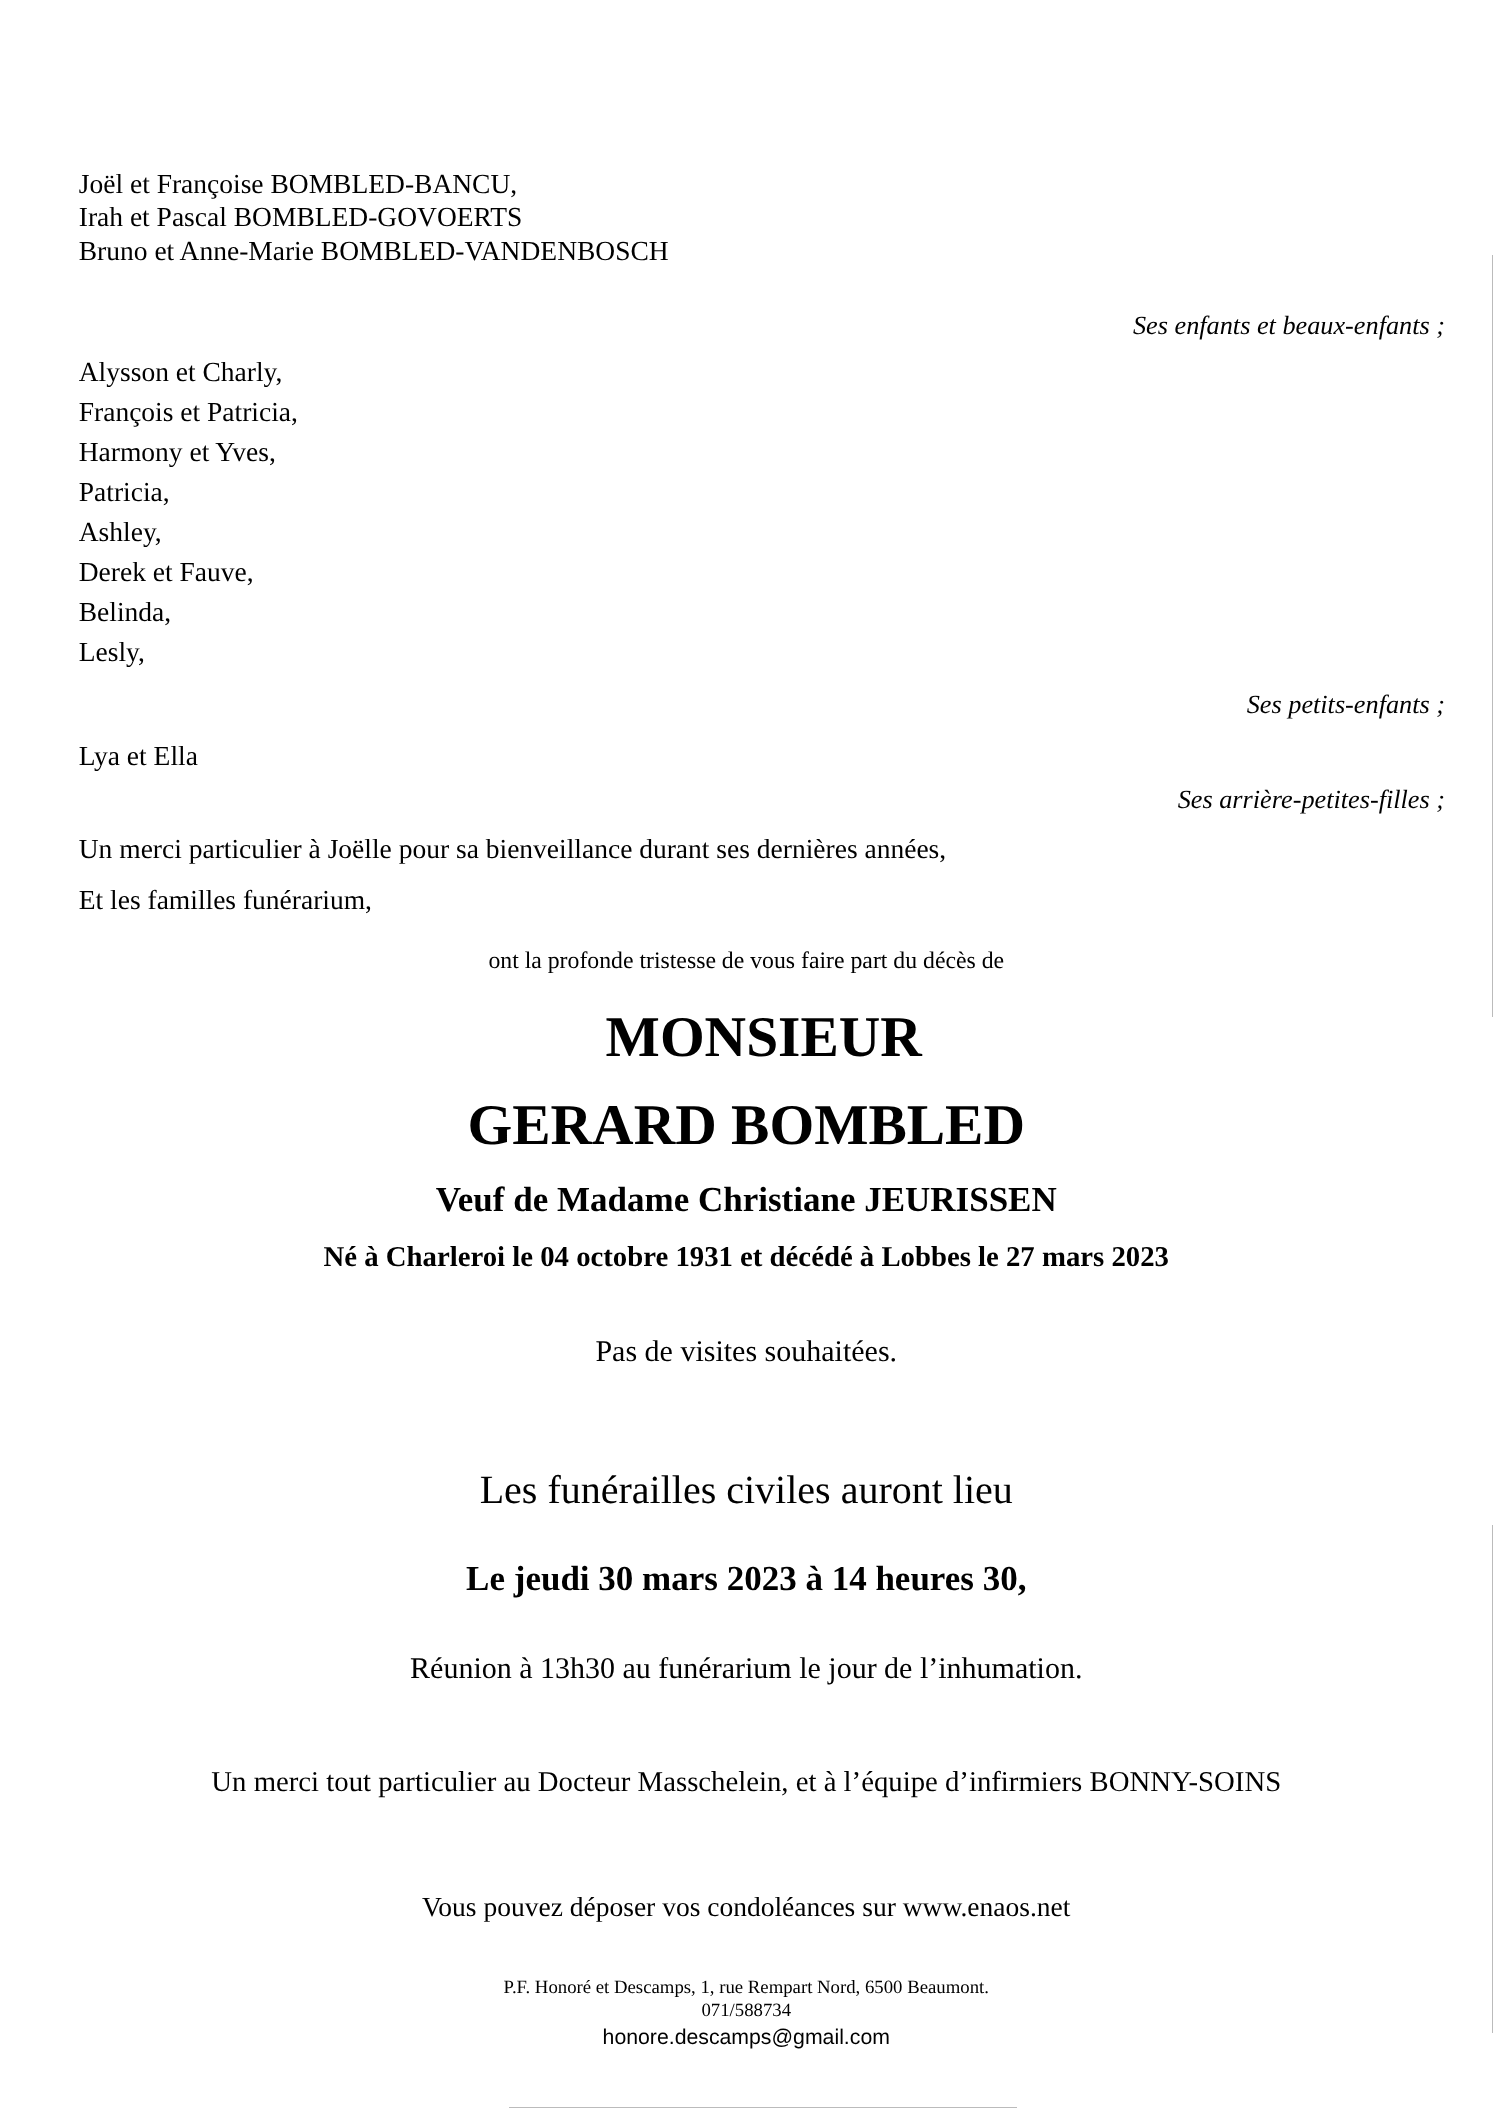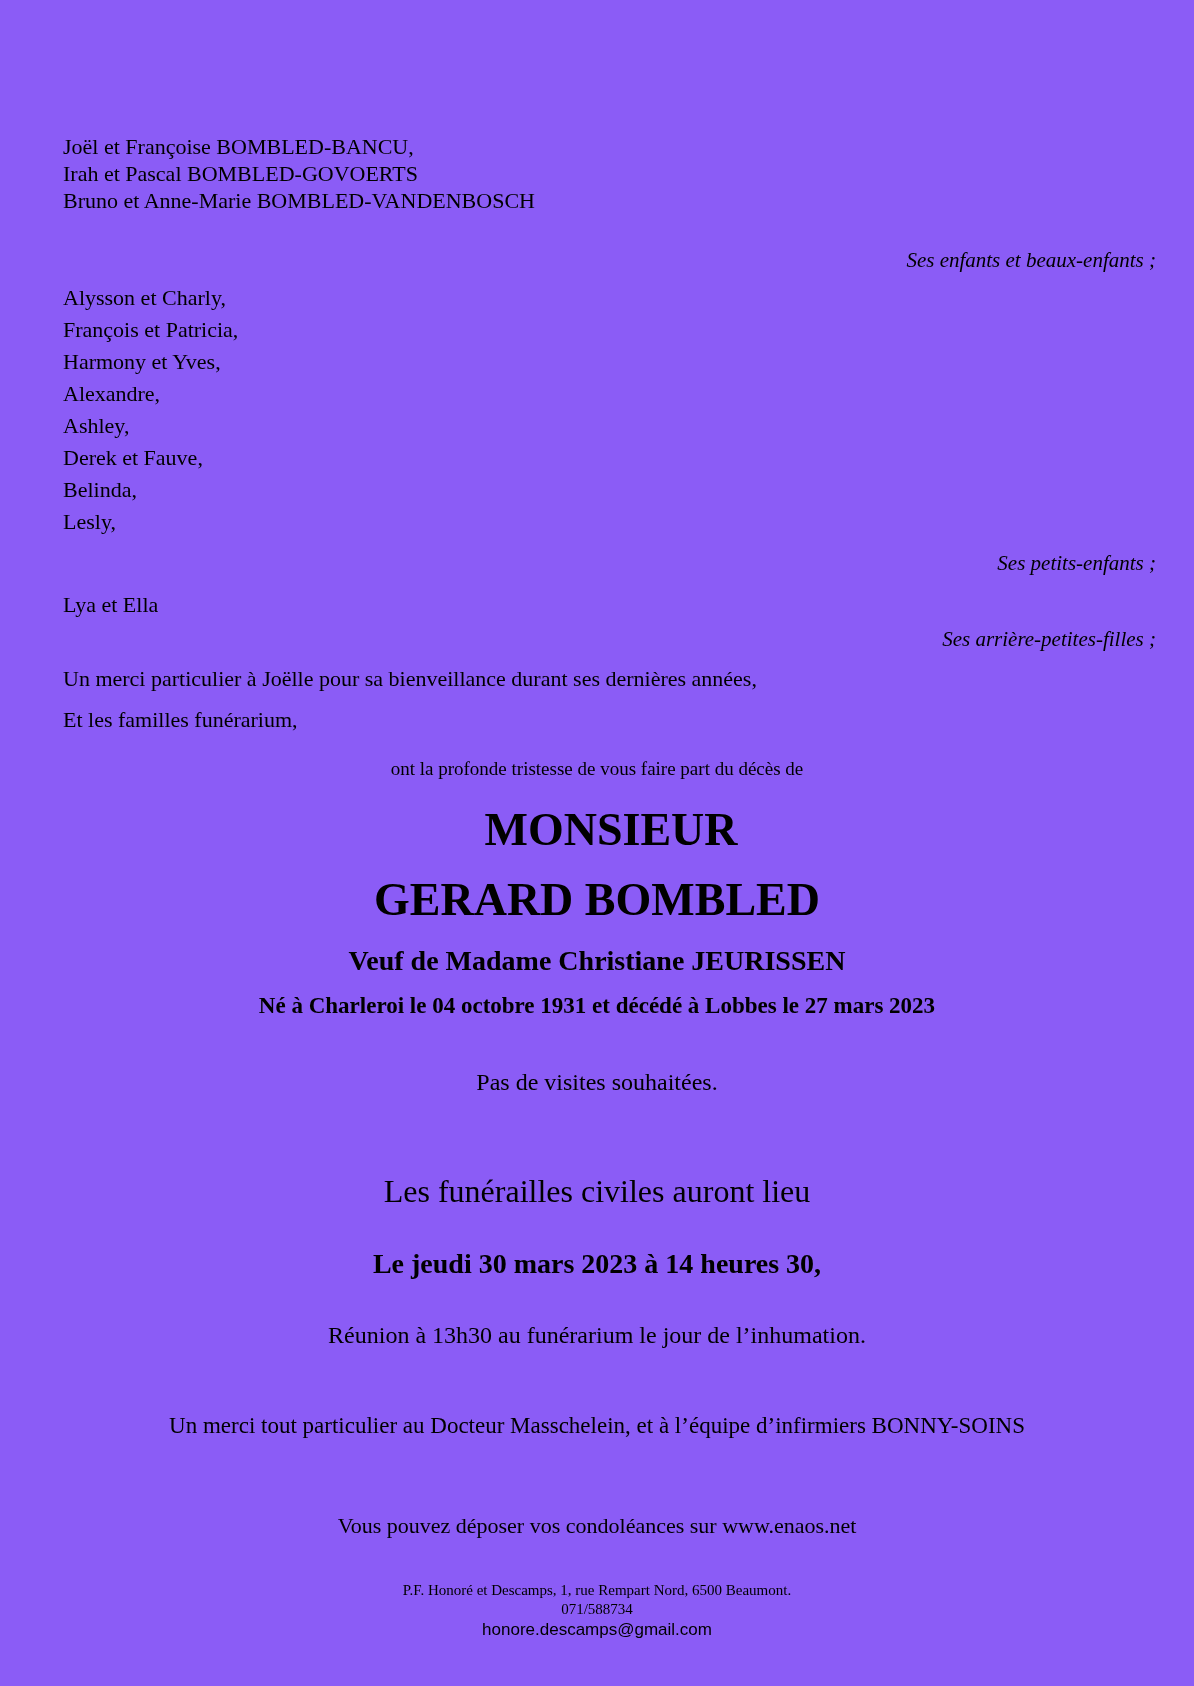--- a/index.html
+++ b/index.html
@@ -1,20 +1,20 @@
 <!DOCTYPE html>
 <html><head>
 <meta charset="utf-8">
 <style>
   html, body { margin: 0; padding: 0; background: #888; }
   .page {
     width: 1194px;
     height: 1686px;
     margin: 0 auto;
-    background: #8b5cf6;
+    background: #ffffff;
     color: #000000;
     font-family: "Liberation Serif", "DejaVu Serif", serif;
     box-sizing: border-box;
     padding-top: 133px;
     overflow: hidden;
   }
   .left { margin-left: 63px; text-align: left; }
   .right { text-align: right; padding-right: 38px; font-style: italic; font-size: 21px; line-height: 27px; }
   .center { text-align: center; }
   .family-block div { font-size: 22px; line-height: 27px; }
@@ -52,21 +52,21 @@
     <div>Irah et Pascal BOMBLED-GOVOERTS</div>
     <div>Bruno et Anne-Marie BOMBLED-VANDENBOSCH</div>
   </div>
 
   <div class="right rel-children">Ses enfants et beaux-enfants ;</div>
 
   <div class="names-block left">
     <div>Alysson et Charly,</div>
     <div>François et Patricia,</div>
     <div>Harmony et Yves,</div>
-    <div>Alexandre,</div>
+    <div>Patricia,</div>
     <div>Ashley,</div>
     <div>Derek et Fauve,</div>
     <div>Belinda,</div>
     <div>Lesly,</div>
   </div>
 
   <div class="right rel-grand">Ses petits-enfants ;</div>
 
   <div class="left line-22 lya">Lya et Ella</div>
 

